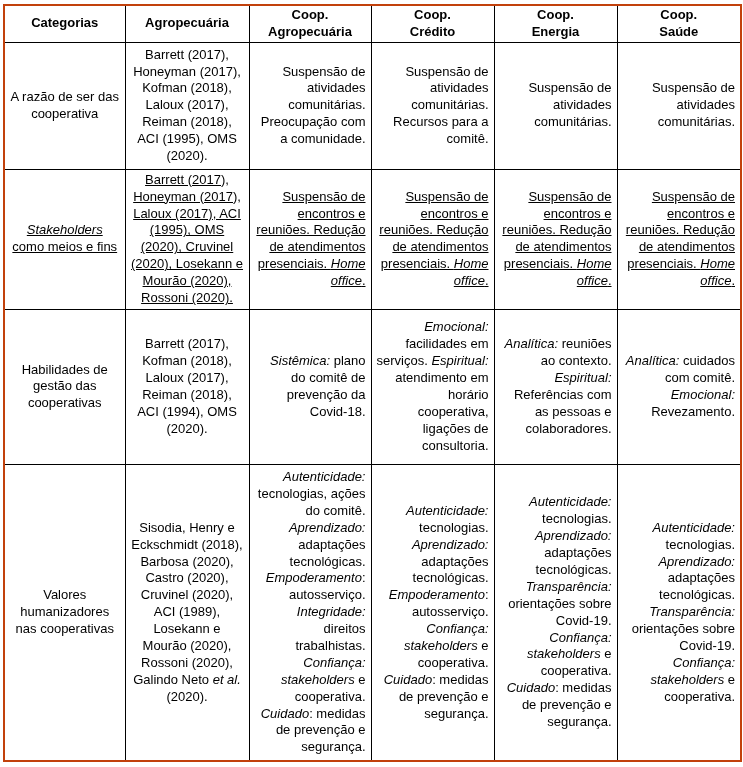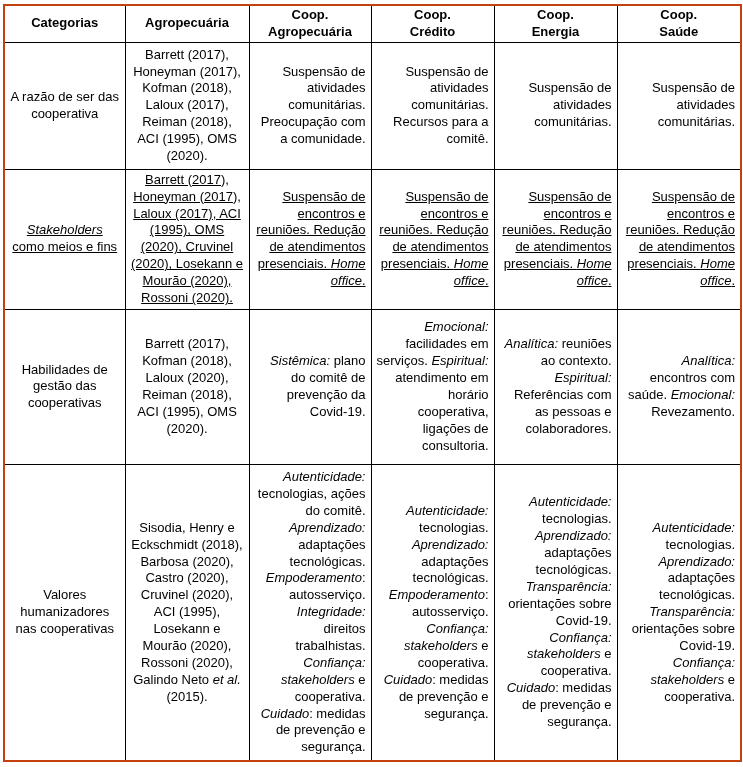--- a/index.html
+++ b/index.html
@@ -100,29 +100,29 @@
         <tr class="row-1">
           <td class="cell-category"><i>Stakeholders</i><span> como meios e fins</span></td>
           <td class="cell-references"><span>Barrett (2017), Honeyman (2017), Laloux (2017), ACI (1995), OMS (2020), Cruvinel (2020), Losekann e Mourão (2020), Rossoni (2020).</span></td>
           <td class="cell-coop"><span>Suspensão de encontros e reuniões. Redução de atendimentos presenciais. </span><i>Home office</i><span>.</span></td>
           <td class="cell-coop"><span>Suspensão de encontros e reuniões. Redução de atendimentos presenciais. </span><i>Home office</i><span>.</span></td>
           <td class="cell-coop"><span>Suspensão de encontros e reuniões. Redução de atendimentos presenciais. </span><i>Home office</i><span>.</span></td>
           <td class="cell-coop"><span>Suspensão de encontros e reuniões. Redução de atendimentos presenciais. </span><i>Home office</i><span>.</span></td>
         </tr>
         <tr class="row-2">
           <td class="cell-category"><span>Habilidades de gestão das cooperativas</span></td>
-          <td class="cell-references"><span>Barrett (2017), Kofman (2018), Laloux (2020), Reiman (2018), ACI (1995), OMS (2020).</span></td>
-          <td class="cell-coop"><i>Sistêmica:</i><span> plano do comitê de prevenção da Covid-19.</span></td>
+          <td class="cell-references"><span>Barrett (2017), Kofman (2018), Laloux (2017), Reiman (2018), ACI (1994), OMS (2020).</span></td>
+          <td class="cell-coop"><i>Sistêmica:</i><span> plano do comitê de prevenção da Covid-18.</span></td>
           <td class="cell-coop"><i>Emocional:</i><span> facilidades em serviços. </span><i>Espiritual:</i><span> atendimento em horário cooperativa, ligações de consultoria.</span></td>
           <td class="cell-coop"><i>Analítica:</i><span> reuniões ao contexto. </span><i>Espiritual:</i><span> Referências com as pessoas e colaboradores.</span></td>
-          <td class="cell-coop"><i>Analítica:</i><span> encontros com saúde. </span><i>Emocional:</i><span> Revezamento.</span></td>
+          <td class="cell-coop"><i>Analítica:</i><span> cuidados com comitê. </span><i>Emocional:</i><span> Revezamento.</span></td>
         </tr>
         <tr class="row-3">
           <td class="cell-category"><span>Valores humanizadores nas cooperativas</span></td>
-          <td class="cell-references"><span>Sisodia, Henry e Eckschmidt (2018), Barbosa (2020), Castro (2020), Cruvinel (2020), ACI (1995), Losekann e Mourão (2020), Rossoni (2020), Galindo Neto </span><i>et al.</i><span> (2015).</span></td>
+          <td class="cell-references"><span>Sisodia, Henry e Eckschmidt (2018), Barbosa (2020), Castro (2020), Cruvinel (2020), ACI (1989), Losekann e Mourão (2020), Rossoni (2020), Galindo Neto </span><i>et al.</i><span> (2020).</span></td>
           <td class="cell-coop"><i>Autenticidade:</i><span> tecnologias, ações do comitê. </span><i>Aprendizado:</i><span> adaptações tecnológicas. </span><i>Empoderamento</i><span>: autosserviço. </span><i>Integridade:</i><span> direitos trabalhistas. </span><i>Confiança: stakeholders</i><span> e cooperativa. </span><i>Cuidado</i><span>: medidas de prevenção e segurança.</span></td>
           <td class="cell-coop"><i>Autenticidade:</i><span> tecnologias. </span><i>Aprendizado:</i><span> adaptações tecnológicas. </span><i>Empoderamento</i><span>: autosserviço. </span><i>Confiança: stakeholders</i><span> e cooperativa. </span><i>Cuidado</i><span>: medidas de prevenção e segurança.</span></td>
           <td class="cell-coop"><i>Autenticidade:</i><span> tecnologias. </span><i>Aprendizado:</i><span> adaptações tecnológicas. </span><i>Transparência:</i><span> orientações sobre Covid-19. </span><i>Confiança: stakeholders</i><span> e cooperativa. </span><i>Cuidado</i><span>: medidas de prevenção e segurança.</span></td>
           <td class="cell-coop"><i>Autenticidade:</i><span> tecnologias. </span><i>Aprendizado:</i><span> adaptações tecnológicas. </span><i>Transparência:</i><span> orientações sobre Covid-19. </span><i>Confiança: stakeholders</i><span> e cooperativa.</span></td>
         </tr>
       </tbody>
   </table>
   <div class="caption" id="caption"><b>Figura 2: </b><span>Categorias de análise das ações das cooperativas analisadas</span></div>
 </div>
 

